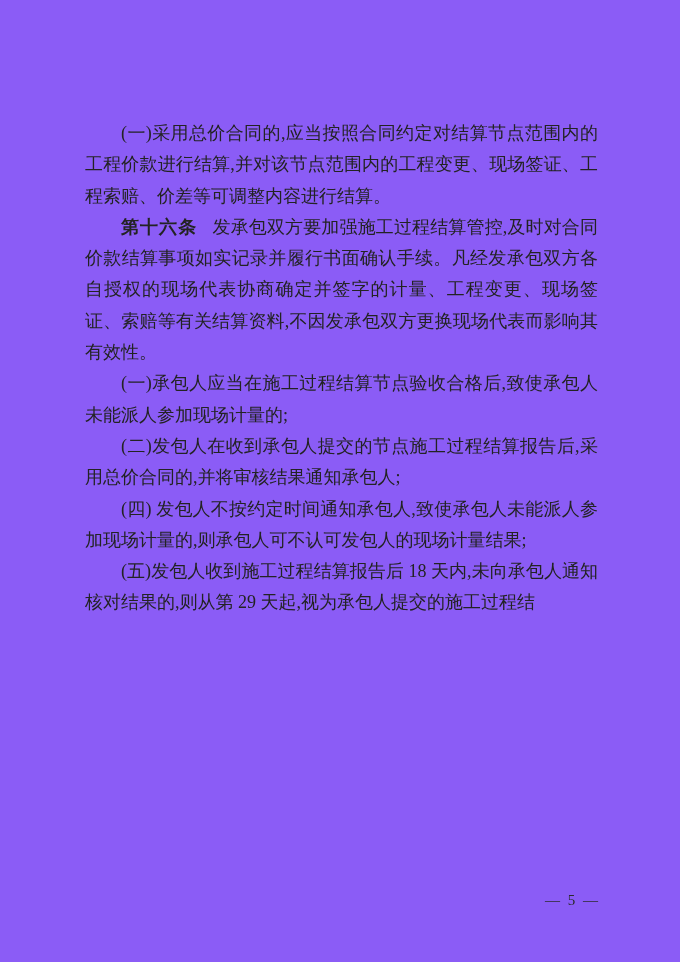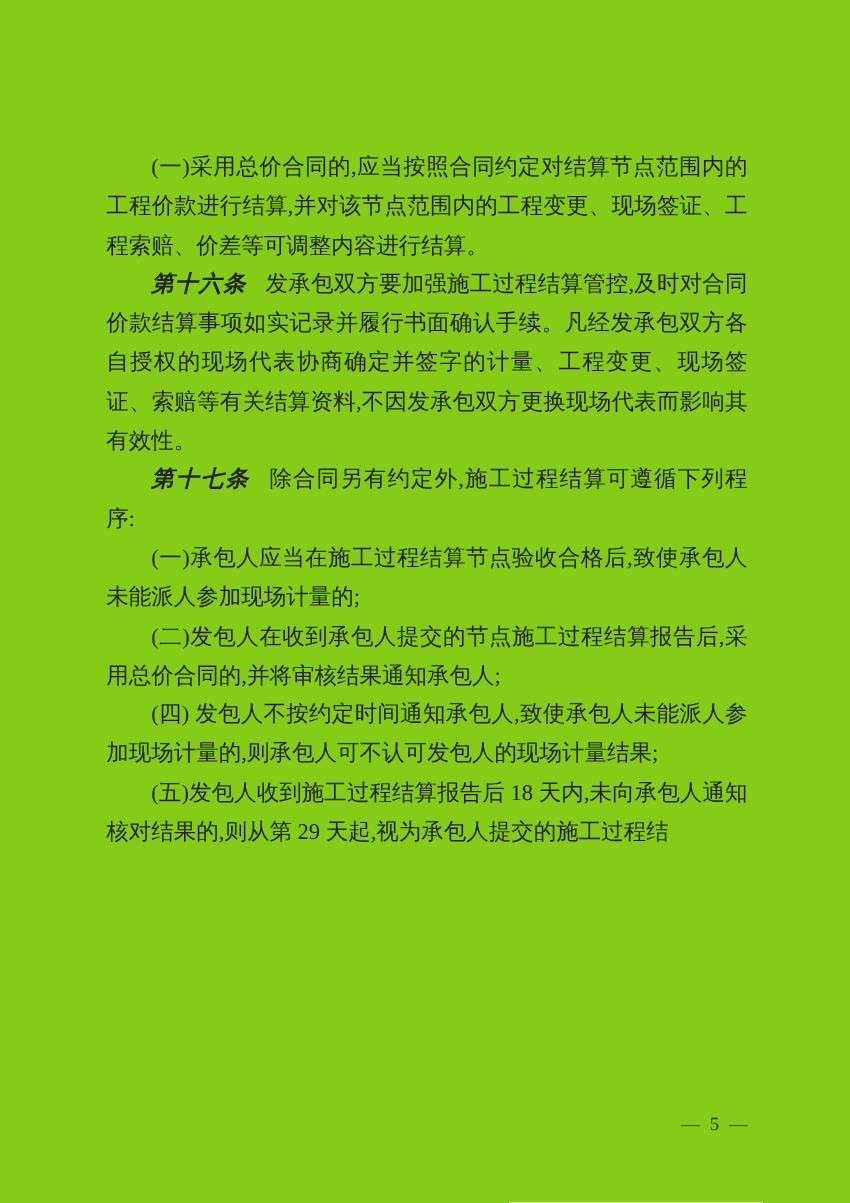--- a/index.html
+++ b/index.html
@@ -4,21 +4,21 @@
 <style>
   html, body {
     margin: 0;
     padding: 0;
     background: #ffffff;
   }
   .page {
     position: relative;
     width: 680px;
     height: 962px;
-    background: #84cc16;
+    background: #8b5cf6;
     overflow: hidden;
     font-family: "Liberation Serif", "DejaVu Serif", serif;
     color: #222222;
   }
   .doc-body {
     position: absolute;
     left: 85px;
     top: 118px;
     width: 513px;
   }
@@ -29,21 +29,20 @@
     line-height: 31.3px;
     text-align: justify;
     text-indent: 2em;
     color: #232323;
     word-break: break-all;
   }
   .doc-body p .lead {
     font-weight: bold;
     margin-right: 0.85em;
     letter-spacing: 0.05em;
-    font-style: italic;
   }
   .doc-body p .lead:empty {
     display: none;
     margin: 0;
   }
   .page-number {
     position: absolute;
     right: 80px;
     top: 892px;
     font-size: 15px;
@@ -52,20 +51,19 @@
     font-family: "Liberation Serif", "DejaVu Serif", serif;
   }
 </style>
 </head>
 <body>
 
 <div class="page">
   <div class="doc-body">
     <p><span>(一)采用总价合同的,应当按照合同约定对结算节点范围内的工程价款进行结算,并对该节点范围内的工程变更、现场签证、工程索赔、价差等可调整内容进行结算。</span></p>
     <p><span class="lead">第十六条</span><span>发承包双方要加强施工过程结算管控,及时对合同价款结算事项如实记录并履行书面确认手续。凡经发承包双方各自授权的现场代表协商确定并签字的计量、工程变更、现场签证、索赔等有关结算资料,不因发承包双方更换现场代表而影响其有效性。</span></p>
-    <p><span class="lead">第十七条</span><span>除合同另有约定外,施工过程结算可遵循下列程序:</span></p>
     <p><span>(一)承包人应当在施工过程结算节点验收合格后,致使承包人未能派人参加现场计量的;</span></p>
     <p><span>(二)发包人在收到承包人提交的节点施工过程结算报告后,采用总价合同的,并将审核结果通知承包人;</span></p>
     <p><span>(四) 发包人不按约定时间通知承包人,致使承包人未能派人参加现场计量的,则承包人可不认可发包人的现场计量结果;</span></p>
     <p><span>(五)发包人收到施工过程结算报告后 18 天内,未向承包人通知核对结果的,则从第 29 天起,视为承包人提交的施工过程结</span></p>
   </div>
   <div class="page-number">— 5 —</div>
 </div>
 
 </body></html>

